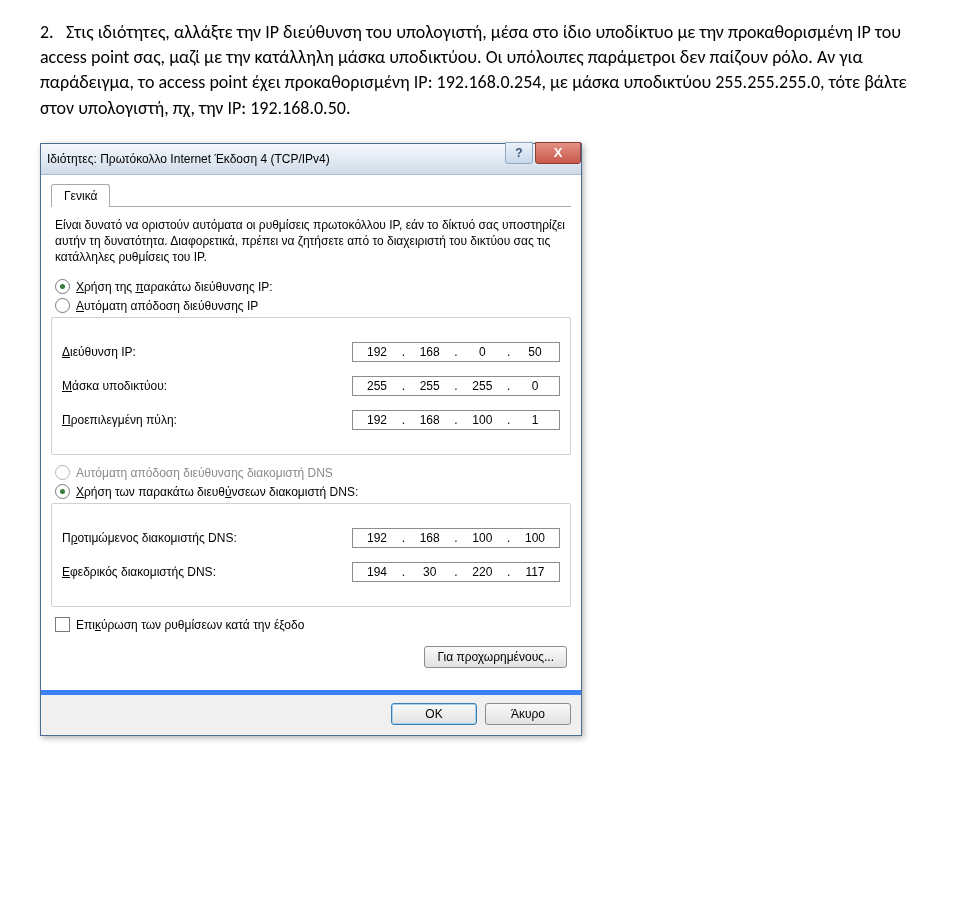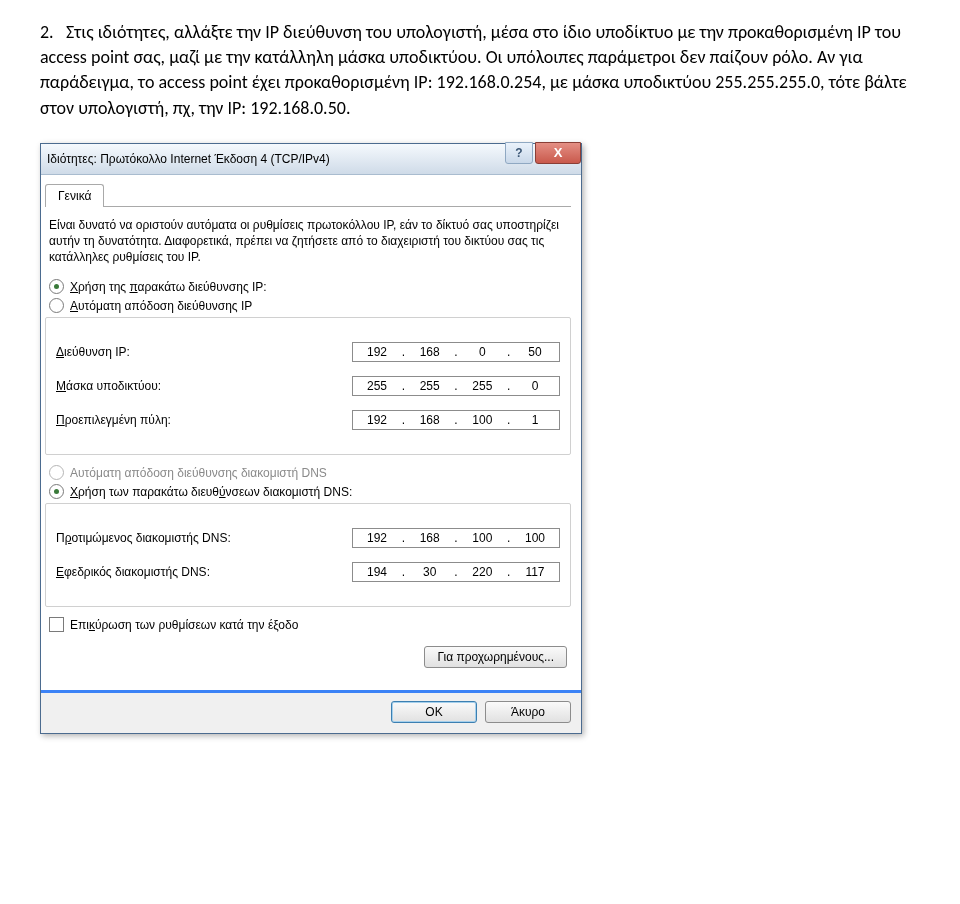--- a/index.html
+++ b/index.html
@@ -60,21 +60,21 @@
   .close-btn {
     width: 44px;
     height: 20px;
     background: linear-gradient(to bottom,#e48f84,#c9594c);
     border: 1px solid #8a3e36;
     border-radius: 0 0 3px 3px;
     display:flex;align-items:center;justify-content:center;
     color:#fff;font-size:13px;font-weight:bold;
   }
   .body-area {
-    padding: 8px 10px 10px 4px;
+    padding: 8px 10px 10px 10px;
   }
   .tab-row {
     display:flex;
     border-bottom:1px solid #a9a9a9;
     margin-bottom:10px;
   }
   .tab {
     padding:4px 12px;
     border:1px solid #a9a9a9;
     border-bottom:none;
@@ -159,21 +159,21 @@
     text-align:center;
   }
   .btn.primary {
     border:1px solid #3c7fb1;
     box-shadow:0 0 0 1px #a5d0ec inset;
   }
   .adv-row { display:flex; justify-content:flex-end; margin:12px 4px 12px 4px; }
   .bottom-row {
     display:flex;justify-content:flex-end;gap:8px;
     padding:8px 10px 10px 10px;
-    border-top:3px solid #3b82f6;
+    border-top:5px solid #3b82f6;
     background:#f0f0f0;
   }
 </style>
 </head>
 <body>
 
 <div class="instructions">
   <span class="num">2.</span>
   <span>Στις ιδιότητες, αλλάξτε την IP διεύθυνση του υπολογιστή, μέσα στο ίδιο υποδίκτυο με την προκαθορισμένη IP του access point σας, μαζί με την κατάλληλη μάσκα υποδικτύου. Οι υπόλοιπες παράμετροι δεν παίζουν ρόλο. Αν για παράδειγμα, το access point έχει προκαθορισμένη IP: 192.168.0.254, με μάσκα υποδικτύου 255.255.255.0, τότε βάλτε στον υπολογιστή, πχ, την IP: 192.168.0.50.</span>
 </div>

